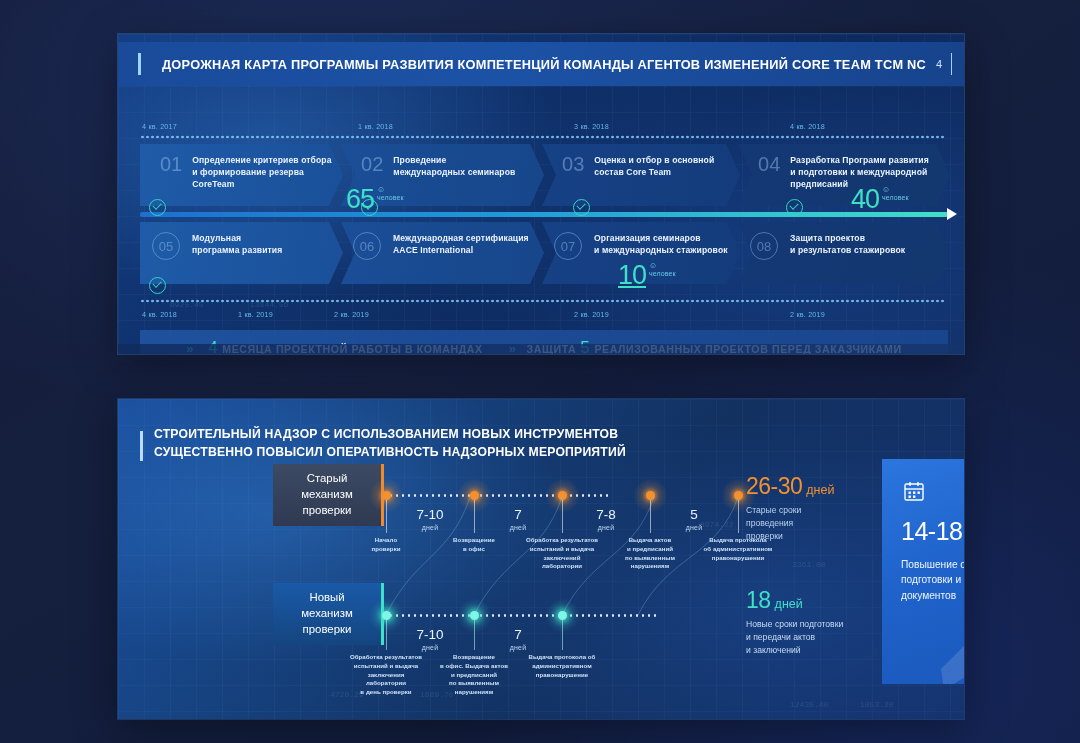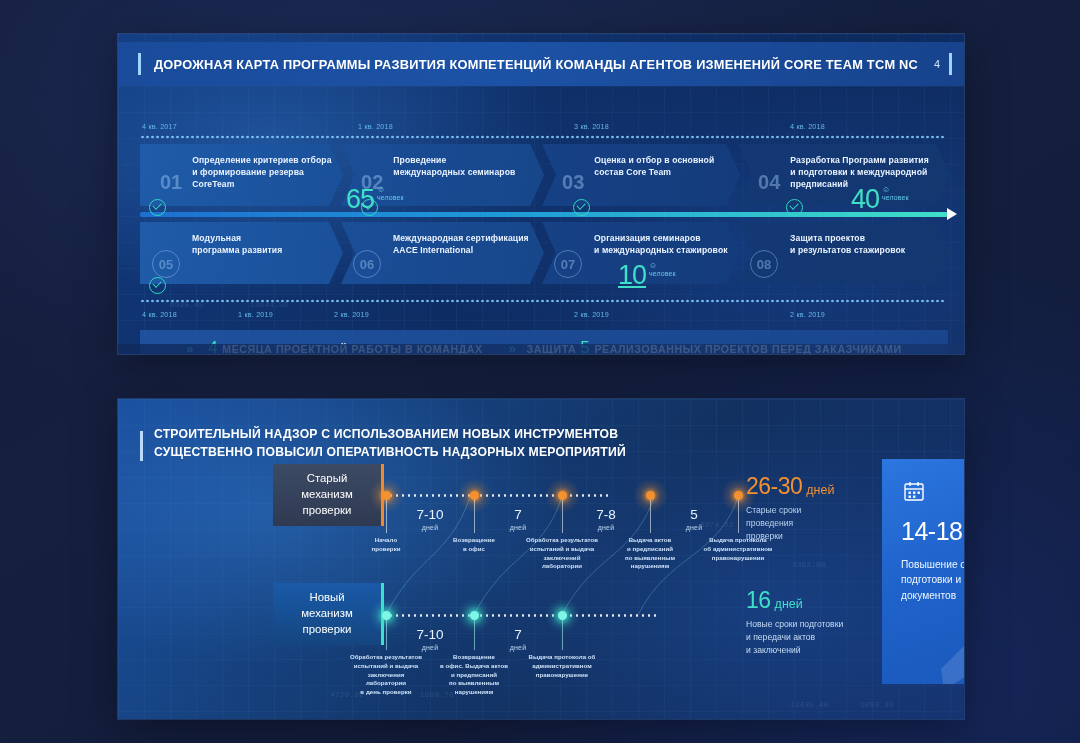--- a/index.html
+++ b/index.html
@@ -38,21 +38,21 @@
     box-shadow:0 0 0 1px rgba(70,130,210,.35), 0 10px 40px rgba(0,0,0,.35);
   }
   #slide1 .ghostbar2{position:absolute;left:-7px;top:310px;width:853px;height:10px;
     background:linear-gradient(90deg,#10295c,#15346b);opacity:.8;}
 
   .s1head{position:absolute;left:0;top:8px;width:846px;height:44px;
     background:linear-gradient(90deg,#1a4b9b 0%,#1c52a6 45%,#17438c 100%);
     display:flex;align-items:center;}
   .s1head .tick{width:3px;height:22px;background:#9fd4ff;margin-left:20px;margin-right:11px;flex:0 0 auto;}
   .s1head h1{
-    margin:2px;font-size:12.8px;font-weight:700;letter-spacing:.25px;color:#ffffff;
+    margin:10px;font-size:12.8px;font-weight:700;letter-spacing:.25px;color:#ffffff;
     white-space:nowrap;flex:1 1 auto;
   }
   .s1head .pageno{font-size:11px;color:#cfe4fb;margin-right:9px;}
   .s1head .tickr{width:3px;height:22px;background:#9fd4ff;margin-right:12px;}
 
   .qtrrow{position:absolute;left:24px;width:800px;height:12px;display:flex;}
   .qtr{font-size:7.2px;color:#63b8e8;letter-spacing:.2px;white-space:nowrap;}
   #qrow-top{top:88px;}
   #qrow-bot{top:276px;}
 
@@ -72,22 +72,22 @@
     clip-path:polygon(0 0, calc(100% - 14px) 0, 100% 50%, calc(100% - 14px) 100%, 0 100%, 14px 50%);
     margin-right:-2px;
   }
   #row1 .chev:nth-child(1){clip-path:polygon(0 0, calc(100% - 14px) 0, 100% 50%, calc(100% - 14px) 100%, 0 100%);}
   #row2 .chev:nth-child(1){clip-path:polygon(0 0, calc(100% - 14px) 0, 100% 50%, calc(100% - 14px) 100%, 0 100%);}
   .chev.c1{width:205px;background:linear-gradient(100deg,#1f5ba8 0%,#1a5099 100%);}
   .chev.c2{width:205px;background:linear-gradient(100deg,#1a4e97 0%,#17468a 100%);}
   .chev.c3{width:200px;background:linear-gradient(100deg,#164185 0%,#143c7c 100%);}
   .chev.c4{width:214px;background:linear-gradient(100deg,#133874 0%,#13376f 100%);}
   .stepnum{
-    font-size:20px;color:rgba(160,200,245,.45);font-weight:700;
-    margin-right:10px;line-height:1;flex:0 0 auto;padding-left:8px;margin-top:18px;
+    font-size:20px;color:rgba(160,200,245,.45);font-weight:400;
+    margin-right:10px;line-height:1;flex:0 0 auto;padding-left:8px;
   }
   .stepnum.circled{
     width:26px;height:26px;border:1px solid rgba(150,195,245,.45);border-radius:50%;
     display:flex;align-items:center;justify-content:center;font-size:13px;padding:0;margin-right:12px;
   }
   .steptxt{font-size:8.6px;line-height:1.42;color:#eaf3ff;font-weight:600;letter-spacing:.1px;}
 
   .checkicon{position:absolute;width:15px;height:15px;border:1.4px solid #2fd9c0;border-radius:50%;}
   .checkicon::after{content:"";position:absolute;left:3.4px;top:3.4px;width:6.5px;height:3.6px;
     border-left:1.4px solid #2fd9c0;border-bottom:1.4px solid #2fd9c0;transform:rotate(-45deg);}
@@ -377,21 +377,21 @@
 
     <div class="statblk" id="stat-old">
       <div class="num"><b style="font-weight:300">26-30</b><span>дней</span></div>
       <div class="desc" id="old-desc">
           <div>Старые сроки</div>
           <div>проведения</div>
           <div>проверки</div>
         </div>
     </div>
     <div class="statblk" id="stat-new">
-      <div class="num"><b style="font-weight:300">16</b><span>дней</span></div>
+      <div class="num"><b style="font-weight:300">18</b><span>дней</span></div>
       <div class="desc" id="new-desc">
           <div>Новые сроки подготовки</div>
           <div>и передачи актов</div>
           <div>и заключений</div>
         </div>
     </div>
 
     <div id="card">
 
       <svg class="rocket" viewBox="0 0 100 100">

